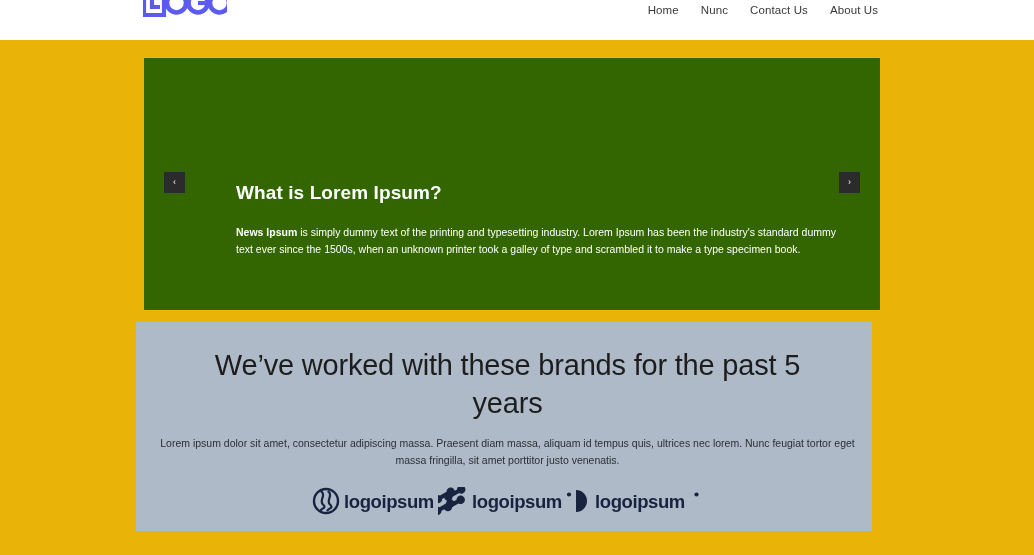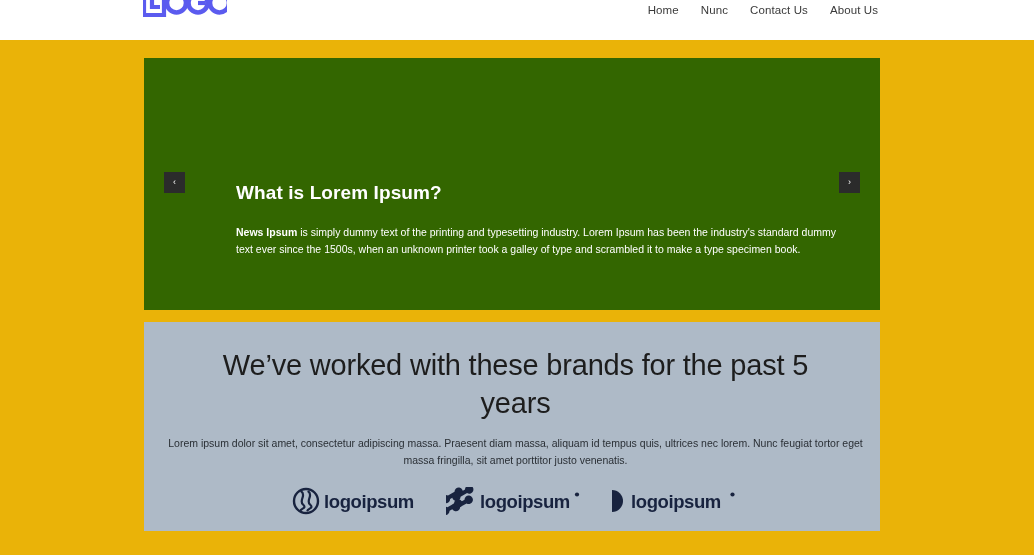--- a/index.html
+++ b/index.html
@@ -99,21 +99,21 @@
     text-align: center;
     padding: 0;
     cursor: pointer;
   }
   .carousel-btn.prev { left: 20px; top: 114px; }
   .carousel-btn.next { right: 20px; top: 114px; }
 
   
   .brands {
     position: absolute;
-    left: 144px;
+    left: 136px;
     top: 322px;
     width: 736px;
     height: 209px;
     background: #aebac7;
     text-align: center;
     padding-left: 7px;
   }
   .brands-title {
     margin: 0;
     padding: 24px 46px 0 46px;
@@ -127,21 +127,20 @@
     margin: 12px auto 0 auto;
     width: 706px;
     font-size: 10.5px;
     line-height: 1.62;
     color: #2a2f35;
   }
   .brand-row {
     display: flex;
     align-items: center;
     justify-content: center;
-    gap: 28px;
     margin-top: 18px;
   }
   .brand-item { display: flex; align-items: center; line-height: 0; }
   .brand-item svg { display: block; }
 </style>
 </head>
 <body>
 
 <div class="page">
 

